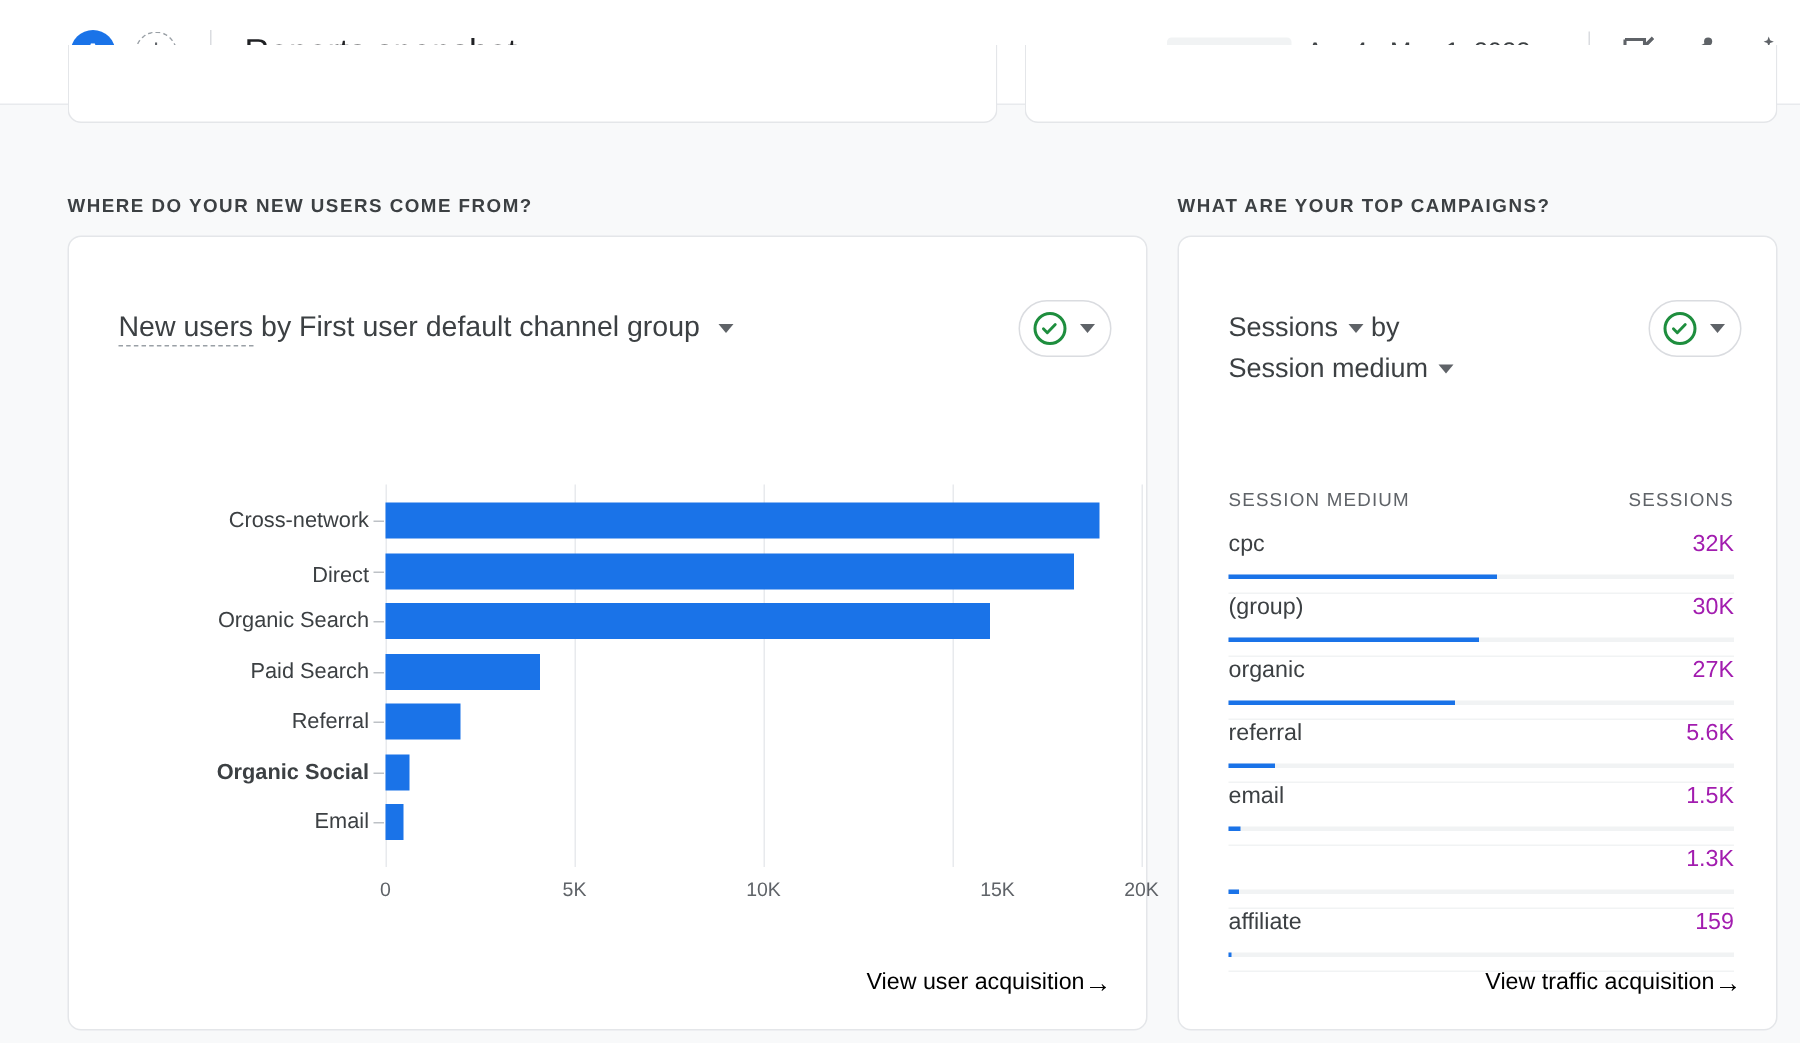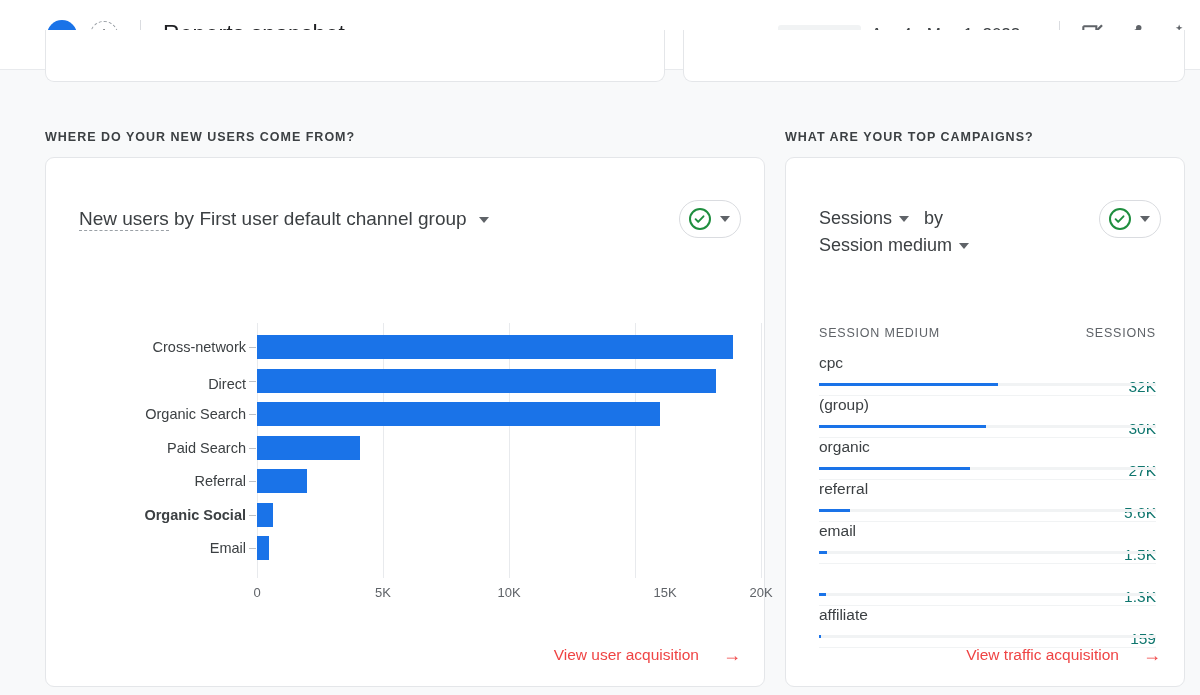--- a/index.html
+++ b/index.html
@@ -117,22 +117,22 @@
     position: absolute; right: 0; font-size: 14.5px; color: #3C4043;
     text-align: right; white-space: nowrap; transform: translateY(-50%);
   }
   .cat-tick { position: absolute; width: 7px; height: 1px; background: #BDC1C6; }
   .bar { position: absolute; background: #1A73E8; }
   .x-tick {
     position: absolute; top: 262px; font-size: 13px; color: #5F6368;
     transform: translateX(-50%); white-space: nowrap;
   }
   .card-link {
-    position: absolute; font-size: 15.5px; color: #ef4444;
-    display: flex; align-items: flex-start; gap: 24px; white-space: nowrap;
+    position: absolute; font-size: 15.5px; color: #000000;
+    display: flex; align-items: flex-start; gap: 0; white-space: nowrap;
   }
   .arrow { font-size: 18px; line-height: 1; }
 
   
   #card-right { left: 785px; top: 87px; width: 400px; height: 530px; }
   .sel-line {
     position: absolute; left: 33px; font-size: 18px; color: #3C4043;
     white-space: nowrap;
   }
   .tbl-head {
@@ -140,23 +140,22 @@
     color: #5F6368; text-transform: uppercase;
   }
   .tbl-head.l { left: 33px; }
   .tbl-head.r { right: 28px; }
   .row { position: absolute; left: 33px; right: 28px; height: 42px; }
   .row .name {
     position: absolute; left: 0; top: 0; font-size: 15.5px; color: #3C4043;
     white-space: nowrap;
   }
   .row .val {
-    position: absolute; right: 0; top: 0; font-size: 15.5px; color: #0f766e;
+    position: absolute; right: 0; top: 0; font-size: 15.5px; color: #a21caf;
     white-space: nowrap;
-    margin-top: 24px;
   }
   .row .track {
     position: absolute; left: 0; right: 0; top: 29px; height: 3px; background: #F1F3F4;
   }
   .row .fill { position: absolute; left: 0; top: 0; height: 3px; background: #1A73E8; }
   .row .sep {
     position: absolute; left: 0; right: 0; bottom: 0; height: 1px; background: #F1F3F4;
   }
 </style>
 </head>
@@ -274,21 +273,21 @@
     <div class="card-link" style="right:23px; bottom:22px;">
       <span>View user acquisition</span>
       <span class="arrow">→</span>
     </div>
   </div>
 
   <div class="card" id="card-right">
 
     <div class="sel-line" style="top:50px;">
       <span>Sessions</span><span class="title-caret"></span>
-      <span style="margin-left:10px">by</span>
+      <span style="">by</span>
     </div>
     <div class="sel-line" style="top:77px;">
       <span>Session medium</span><span class="title-caret"></span>
     </div>
 
     <div class="status-pill" style="right:23px; top:42px;">
       <span class="check-circle">
         <svg width="12" height="12" viewBox="0 0 12 12">
             <path d="M1.6 6.2l2.6 2.7 5.3-5.6" stroke="#1E8E3E" stroke-width="1.9" fill="none" stroke-linecap="round" stroke-linejoin="round"></path>
           </svg>

